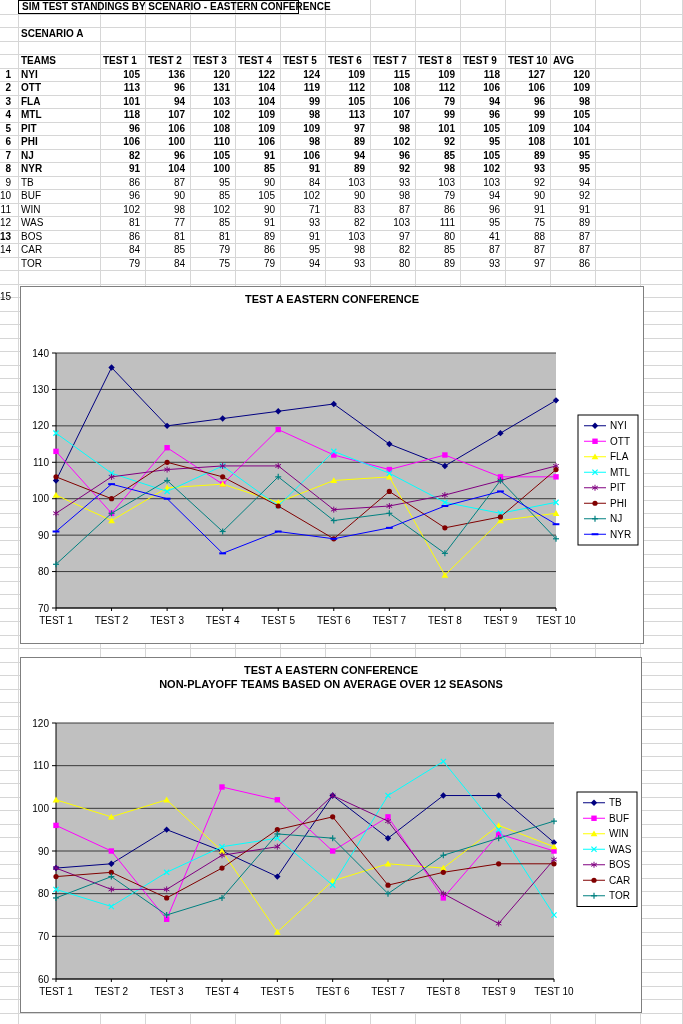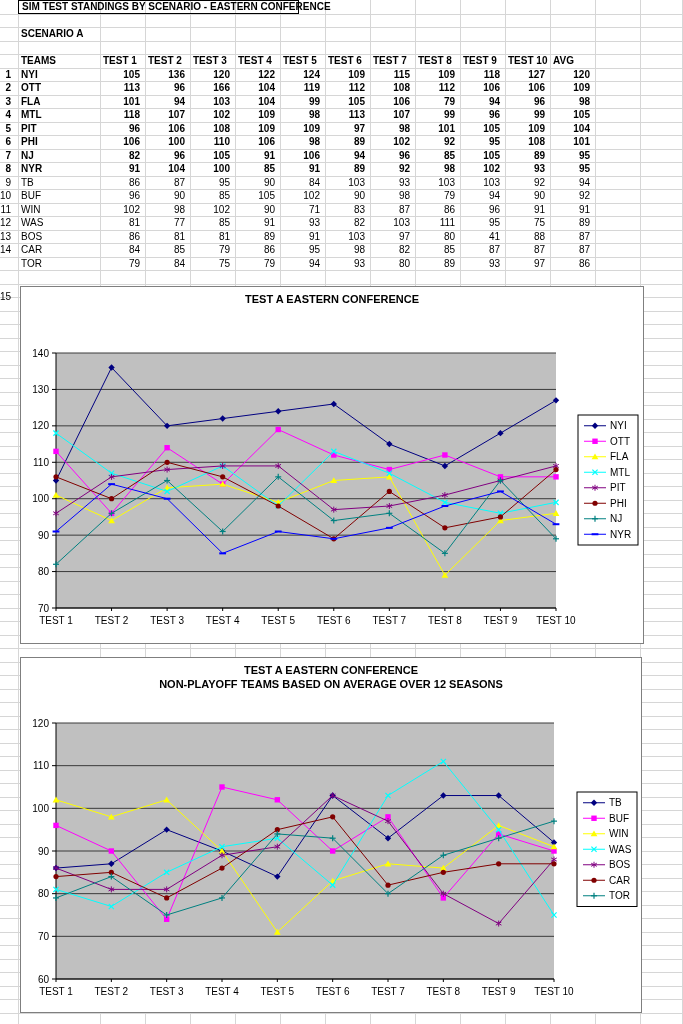--- a/index.html
+++ b/index.html
@@ -150,21 +150,21 @@
       <div class="c num b" style="left: 325px; top: 67.5px; width: 45px;">109</div>
       <div class="c num b" style="left: 370px; top: 67.5px; width: 45px;">115</div>
       <div class="c num b" style="left: 415px; top: 67.5px; width: 45px;">109</div>
       <div class="c num b" style="left: 460px; top: 67.5px; width: 45px;">118</div>
       <div class="c num b" style="left: 505px; top: 67.5px; width: 45px;">127</div>
       <div class="c num b" style="left: 550px; top: 67.5px; width: 45px;">120</div>
       <div class="c num b" style="left: 0px; top: 81px; width: 16px;">2</div>
       <div class="c  b" style="left: 21px; top: 81px; width: 79px;">OTT</div>
       <div class="c num b" style="left: 100px; top: 81px; width: 45px;">113</div>
       <div class="c num b" style="left: 145px; top: 81px; width: 45px;">96</div>
-      <div class="c num b" style="left: 190px; top: 81px; width: 45px;">166</div>
+      <div class="c num b" style="left: 190px; top: 81px; width: 45px;">131</div>
       <div class="c num b" style="left: 235px; top: 81px; width: 45px;">104</div>
       <div class="c num b" style="left: 280px; top: 81px; width: 45px;">119</div>
       <div class="c num b" style="left: 325px; top: 81px; width: 45px;">112</div>
       <div class="c num b" style="left: 370px; top: 81px; width: 45px;">108</div>
       <div class="c num b" style="left: 415px; top: 81px; width: 45px;">112</div>
       <div class="c num b" style="left: 460px; top: 81px; width: 45px;">106</div>
       <div class="c num b" style="left: 505px; top: 81px; width: 45px;">106</div>
       <div class="c num b" style="left: 550px; top: 81px; width: 45px;">109</div>
       <div class="c num b" style="left: 0px; top: 94.5px; width: 16px;">3</div>
       <div class="c  b" style="left: 21px; top: 94.5px; width: 79px;">FLA</div>
@@ -289,21 +289,21 @@
       <div class="c num" style="left: 145px; top: 216px; width: 45px;">77</div>
       <div class="c num" style="left: 190px; top: 216px; width: 45px;">85</div>
       <div class="c num" style="left: 235px; top: 216px; width: 45px;">91</div>
       <div class="c num" style="left: 280px; top: 216px; width: 45px;">93</div>
       <div class="c num" style="left: 325px; top: 216px; width: 45px;">82</div>
       <div class="c num" style="left: 370px; top: 216px; width: 45px;">103</div>
       <div class="c num" style="left: 415px; top: 216px; width: 45px;">111</div>
       <div class="c num" style="left: 460px; top: 216px; width: 45px;">95</div>
       <div class="c num" style="left: 505px; top: 216px; width: 45px;">75</div>
       <div class="c num" style="left: 550px; top: 216px; width: 45px;">89</div>
-      <div class="c num" style="left: 0px; top: 229.5px; width: 16px;">13</div>
+      <div class="c num" style="left: 0px; top: 229.5px; width: 16px; font-weight: bold;">13</div>
       <div class="c " style="left: 21px; top: 229.5px; width: 79px;">BOS</div>
       <div class="c num" style="left: 100px; top: 229.5px; width: 45px;">86</div>
       <div class="c num" style="left: 145px; top: 229.5px; width: 45px;">81</div>
       <div class="c num" style="left: 190px; top: 229.5px; width: 45px;">81</div>
       <div class="c num" style="left: 235px; top: 229.5px; width: 45px;">89</div>
       <div class="c num" style="left: 280px; top: 229.5px; width: 45px;">91</div>
       <div class="c num" style="left: 325px; top: 229.5px; width: 45px;">103</div>
       <div class="c num" style="left: 370px; top: 229.5px; width: 45px;">97</div>
       <div class="c num" style="left: 415px; top: 229.5px; width: 45px;">80</div>
       <div class="c num" style="left: 460px; top: 229.5px; width: 45px;">41</div>

